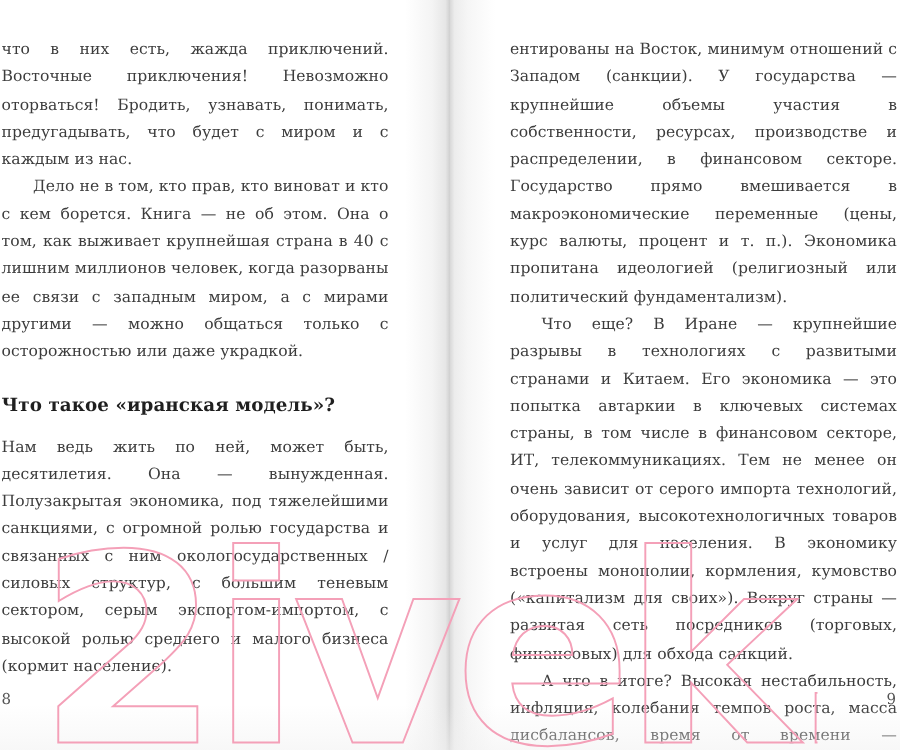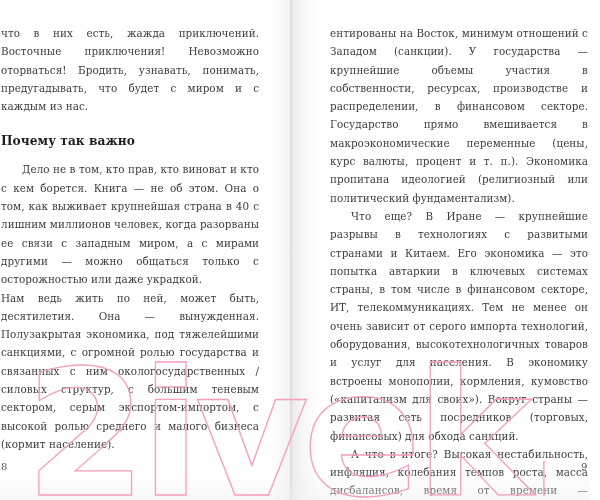--- a/index.html
+++ b/index.html
@@ -22,21 +22,21 @@
       top: 0;
       height: 500px;
       background: #ffffff;
     }
     .page-left {
       left: 0;
       width: 300px;
       background: linear-gradient(to right, #ffffff 0px, #ffffff 270px, #f4f4f4 288px, #e6e6e6 297px, #cfcfcf 300px);
     }
     .page-right {
-      left: 290px;
+      left: 300px;
       width: 300px;
       background: linear-gradient(to right, #d8d8d8 0px, #ececec 3px, #f6f6f6 12px, #ffffff 30px, #ffffff 100%);
     }
     .bottom-fade {
       position: absolute;
       left: 0;
       right: 0;
       bottom: 0;
       height: 30px;
       background: linear-gradient(to bottom, rgba(255,255,255,0), rgba(240,240,240,0.5));
@@ -94,22 +94,22 @@
     .watermark svg { width: 100%; height: 100%; }
   </style>
 </head>
 <body>
 
 <div class="spread">
 
   <div class="page page-left">
     <div class="text-block left-text">
       <p class="para">что в них есть, жажда приключений. Восточные приключения! Невозможно оторваться! Бродить, узнавать, понимать, предугадывать, что будет с миром и с каждым из нас.</p>
-      <div class="heading">Почему так важно</div>
       <p class="para indent">Дело не в том, кто прав, кто виноват и кто с кем борется. Книга — не об этом. Она о том, как выживает крупнейшая страна в 40 с лишним миллионов человек, когда разорваны ее связи с западным миром, а с мирами другими — можно общаться только с осторожностью или даже украдкой.</p>
+      <div class="heading">Что такое «иранская модель»?</div>
       <p class="para">Нам ведь жить по ней, может быть, десятилетия. Она — вынужденная. Полузакрытая экономика, под тяжелейшими санкциями, с огромной ролью государства и связанных с ним окологосударственных / силовых структур, с большим теневым сектором, серым экспортом-импортом, с высокой ролью среднего и малого бизнеса (кормит население).</p>
 
     </div>
     <div class="page-number left">8</div>
     <div class="bottom-fade"></div>
   </div>
 
   <div class="page page-right">
     <div class="text-block right-text">
       <p class="para">ентированы на Восток, минимум отношений с Западом (санкции). У государства — крупнейшие объемы участия в собственности, ресурсах, производстве и распределении, в финансовом секторе. Государство прямо вмешивается в макроэкономические переменные (цены, курс валюты, процент и т. п.). Экономика пропитана идеологией (религиозный или политический фундаментализм).</p>

